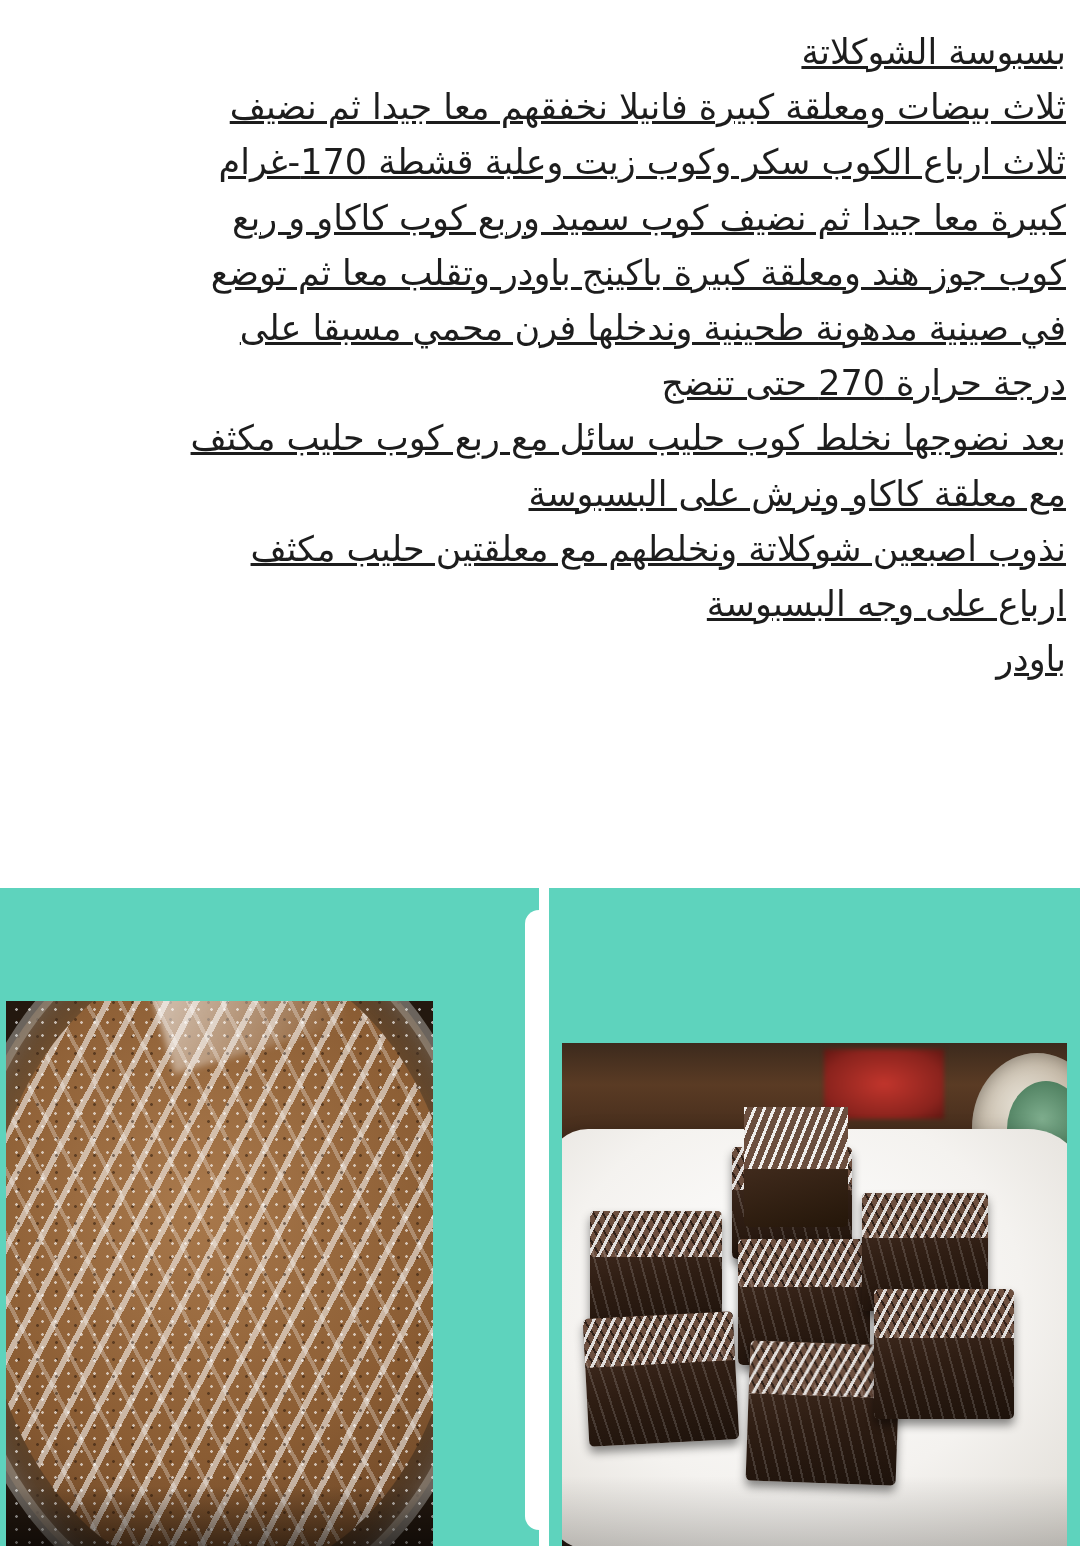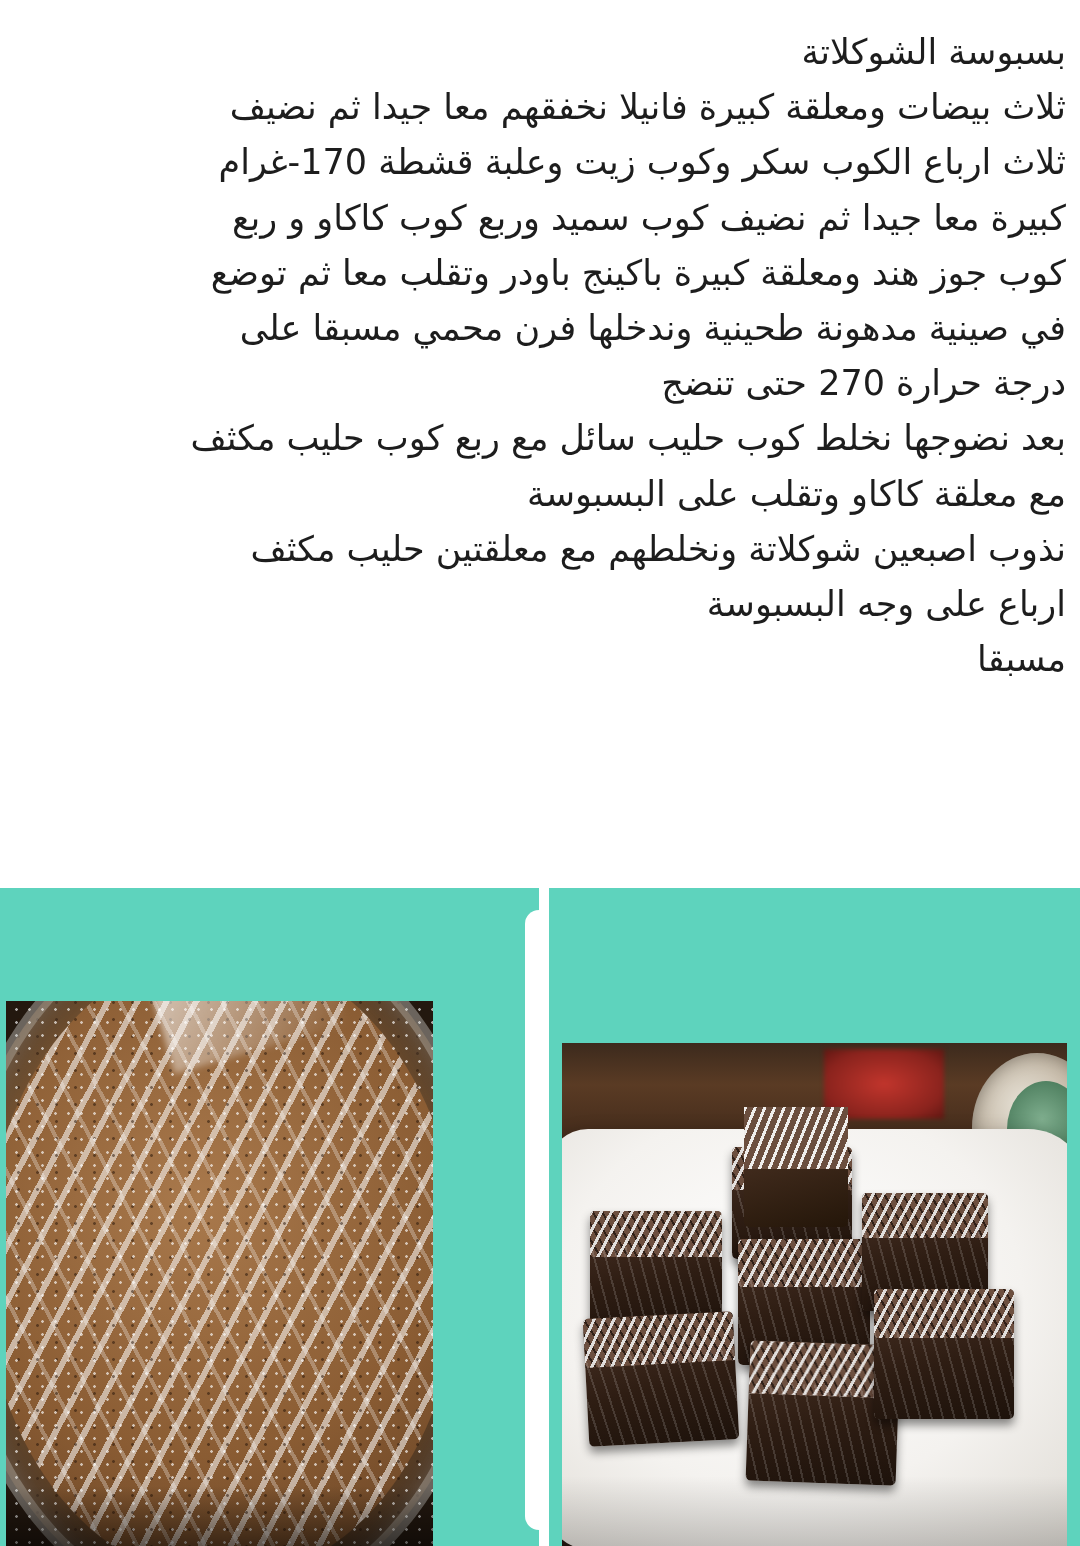--- a/index.html
+++ b/index.html
@@ -18,20 +18,21 @@
 
   
   .recipe-text {
     direction: rtl;
     text-align: right;
     padding: 26px 14px 0 14px;
     color: #1d1d1d;
     font-size: 35px;
     line-height: 1.52;
     letter-spacing: 0px;
+    text-decoration: underline;
   }
   .recipe-text p {
     margin: 0 0 2px 0;
     font-weight: 400;
   }
 
   
   .gallery {
     position: absolute;
     left: 0;
@@ -196,24 +197,24 @@
 
 <div class="recipe-text">
   <p>بسبوسة الشوكلاتة</p>
   <p>ثلاث بيضات ومعلقة كبيرة فانيلا نخفقهم معا جيدا ثم نضيف</p>
   <p>ثلاث ارباع الكوب سكر وكوب زيت وعلبة قشطة 170-غرام</p>
   <p>كبيرة معا جيدا ثم نضيف كوب سميد وربع كوب كاكاو و ربع</p>
   <p>كوب جوز هند ومعلقة كبيرة باكينج باودر وتقلب معا ثم توضع</p>
   <p>في صينية مدهونة طحينية وندخلها فرن محمي مسبقا على</p>
   <p>درجة حرارة 270 حتى تنضج</p>
   <p>بعد نضوجها نخلط كوب حليب سائل مع ربع كوب حليب مكثف</p>
-  <p>مع معلقة كاكاو وتقلب على البسبوسة</p>
+  <p>مع معلقة كاكاو ونرش على البسبوسة</p>
   <p>نذوب اصبعين شوكلاتة ونخلطهم مع معلقتين حليب مكثف</p>
   <p>ارباع على وجه البسبوسة</p>
-  <p>مسبقا</p>
+  <p>باودر</p>
 </div>
 
 <div class="gallery">
 
   <div class="photo-card left">
     <div class="ph1">
       <div class="bg-top"></div>
       <div class="red-blob"></div>
       <div class="bowl"></div>
       <div class="bowl-inner"></div>

